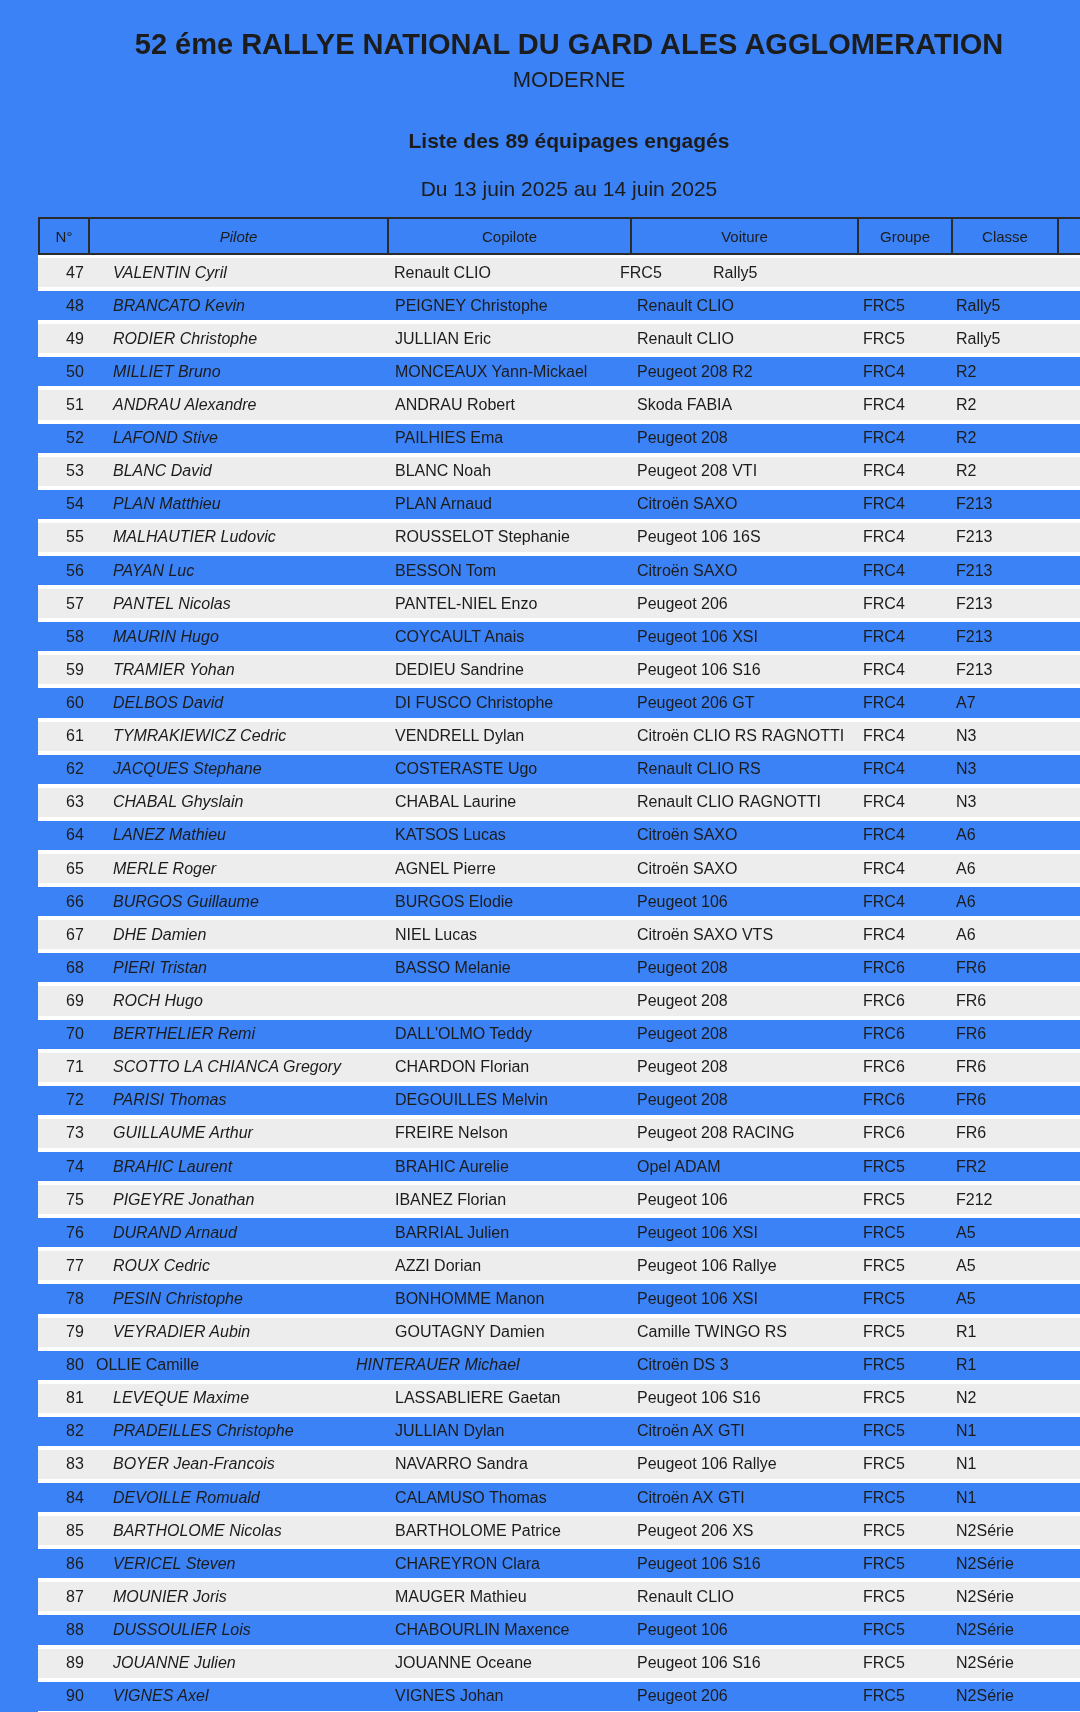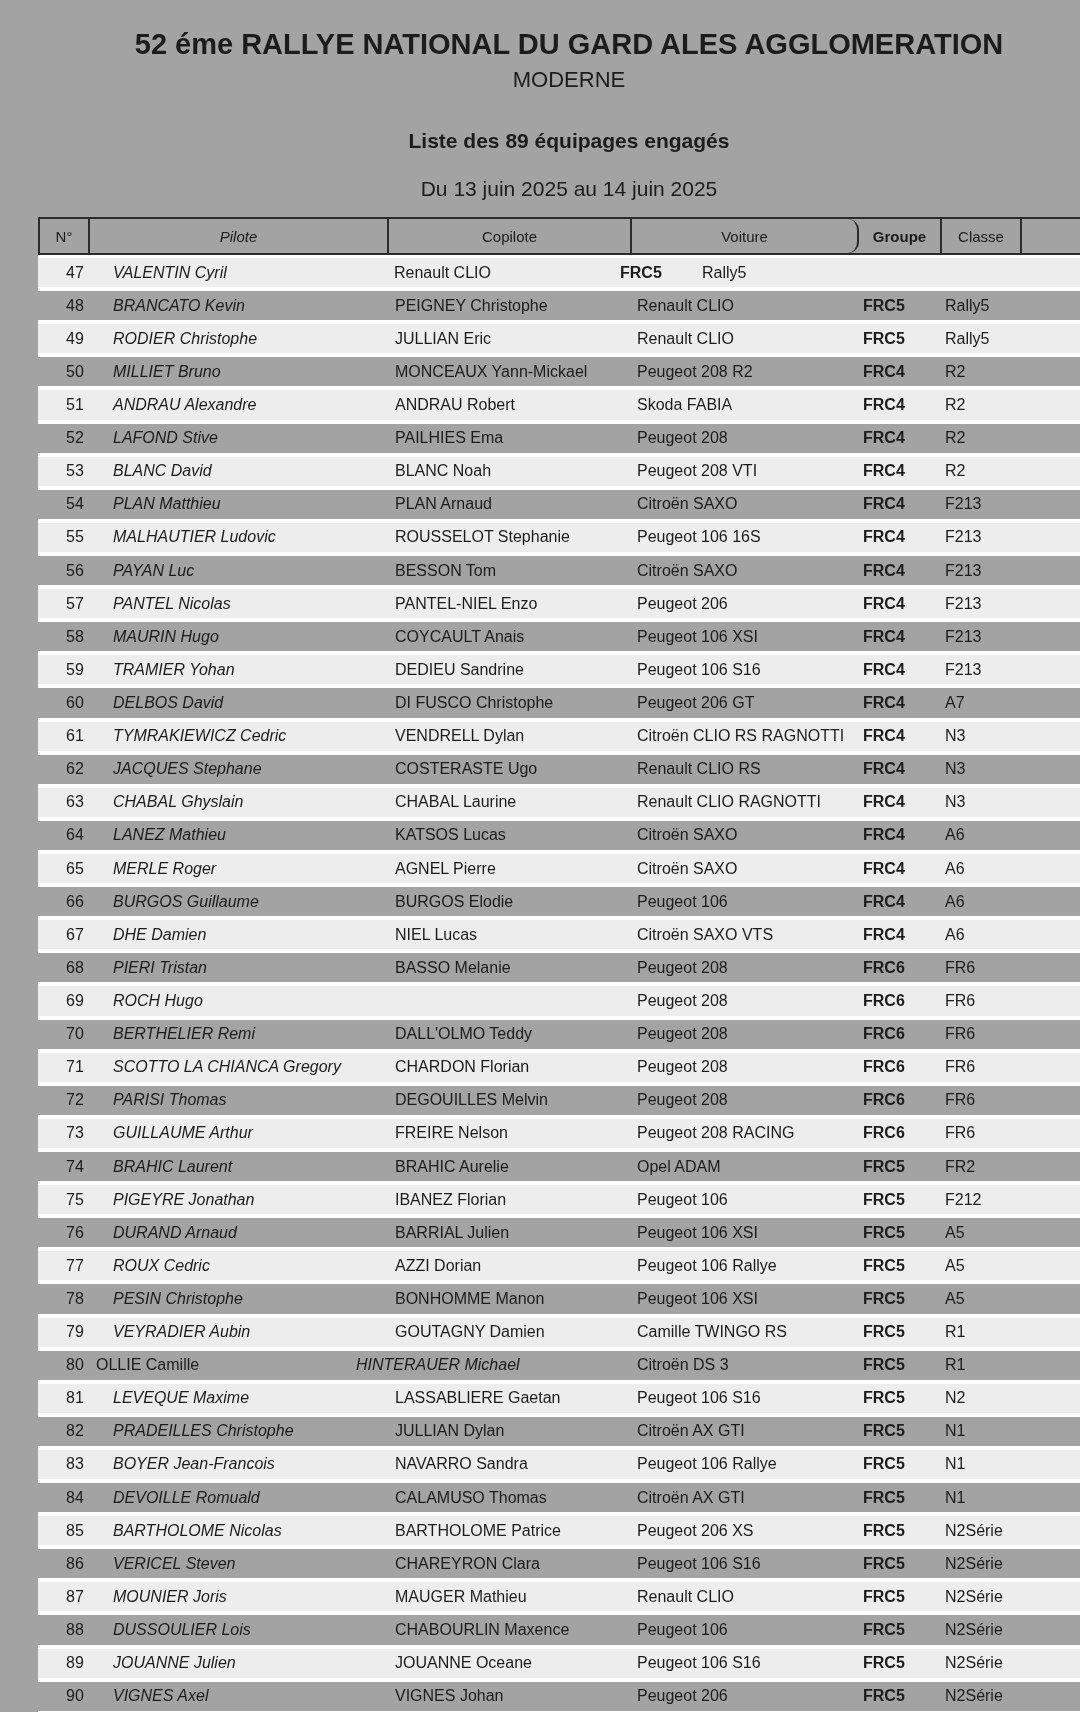--- a/index.html
+++ b/index.html
@@ -1,19 +1,19 @@
 <!DOCTYPE html>
 <html><head>
 <meta charset="utf-8">
 <style>
   html,body{margin:0;padding:0;background:#ffffff;}
   .page{
     position:relative;
     width:1080px;height:1712px;
-    background:#a3a3a3;
+    background:#3b82f6;
     overflow:hidden;
     font-family:"Liberation Sans","DejaVu Sans",sans-serif;
     color:var(--text,#1c1c1c);
   }
   .heading{position:absolute;left:38px;width:1062px;text-align:center;white-space:nowrap;}
   .title{top:24px;font-size:29px;font-weight:bold;line-height:40px;}
   .subtitle{top:68px;font-size:22px;line-height:24px;}
   .list-title{top:128px;font-size:21px;font-weight:bold;line-height:26px;}
   .date-range{top:176px;font-size:21px;line-height:26px;}
 
@@ -46,23 +46,23 @@
   .row:nth-child(odd){background:var(--shade,#ededed);}
   .cell{
     box-sizing:border-box;
     display:flex;align-items:center;
     overflow:hidden;white-space:nowrap;
   }
   
   .c0{width:50px;padding-left:28px;}
   .c1{width:299px;padding-left:25px;font-style:italic;}
   .c2{width:243px;padding-left:8px;}
-  .c3{width:227px;padding-left:7px;border-radius:11px;}
-  .c4{width:83px;padding-left:6px;font-weight:bold;}
-  .c5{width:80px;padding-left:5px;}
+  .c3{width:227px;padding-left:7px;}
+  .c4{width:94px;padding-left:6px;}
+  .c5{width:106px;padding-left:5px;}
   .cf{flex:1;}
   .th.c0,.th.c1,.th.c2,.th.c3,.th.c4,.th.c5{padding-left:0;}
 </style>
 </head>
 <body>
 
 <div class="page" style="--shade: #ededed; --border: #2b2b2b; --text: #1c1c1c;">
   <div class="heading title">52 éme RALLYE NATIONAL DU GARD ALES AGGLOMERATION</div>
   <div class="heading subtitle">MODERNE</div>
   <div class="heading list-title">Liste des 89 équipages engagés</div>

